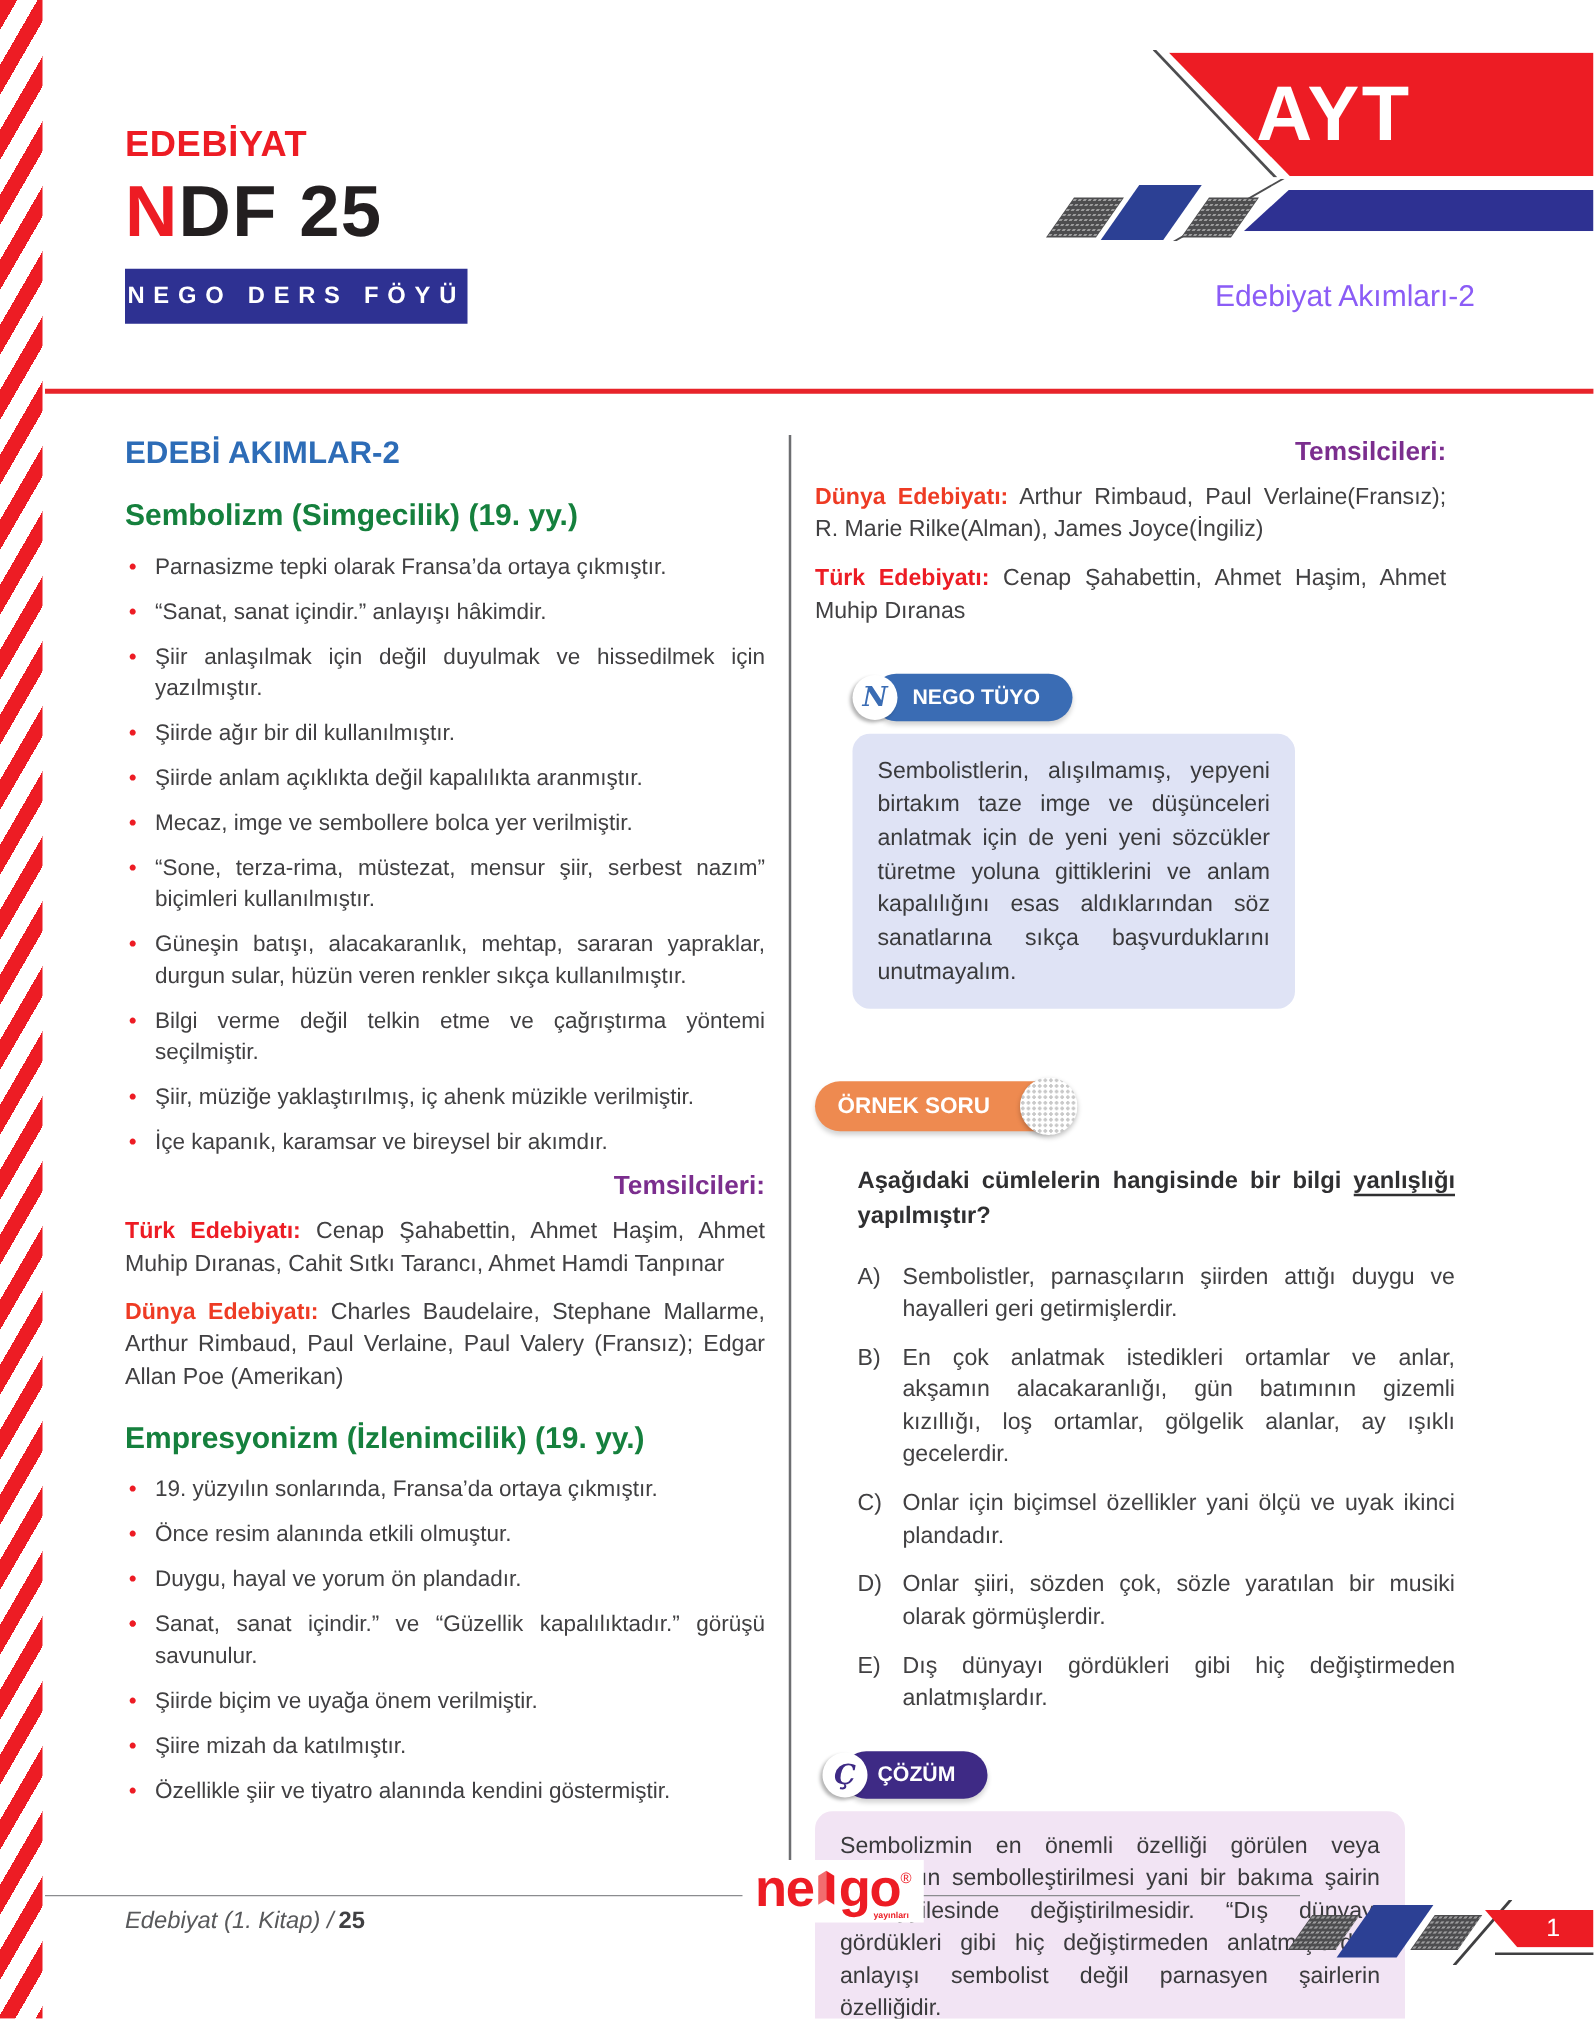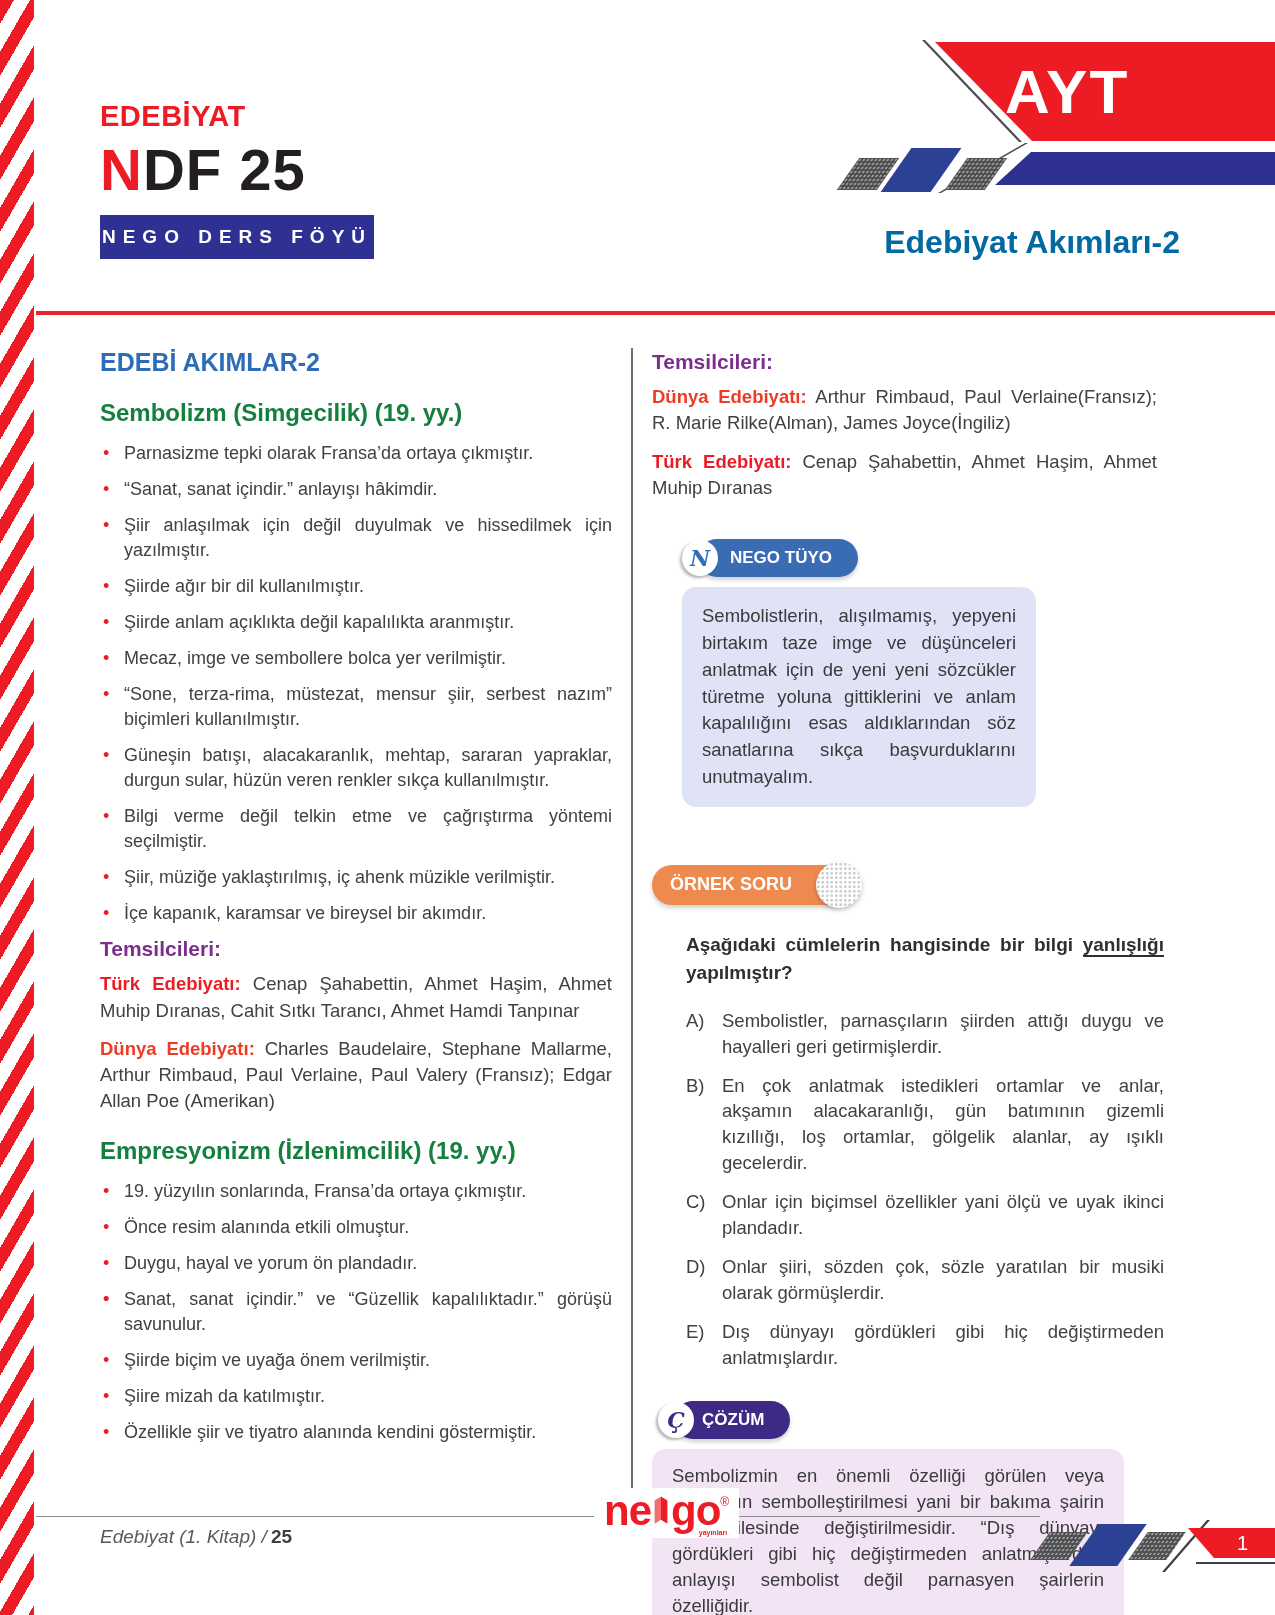--- a/index.html
+++ b/index.html
@@ -27,33 +27,33 @@
   .diag-a{position:absolute;left:922px;top:40px;width:100px;height:102px;background:#4d4d4f;
     clip-path:polygon(0 0,3px 0,100% 100%,97px 100%);}
   .diag-b{position:absolute;left:938px;top:143px;width:90px;height:50px;background:#4d4d4f;
     clip-path:polygon(87px 0,90px 0,3px 100%,0 100%);}
   .pgram{position:absolute;transform:skewX(-35deg);}
   .pgram.dark{background:#4d4d4f;background-image:radial-gradient(rgba(255,255,255,.45) 1px,transparent 1.1px);background-size:4px 4px;}
   .pgram.blue{background:#2c4094;}
   .hp1{left:848px;top:158px;width:40px;height:32px;}
   .hp2{left:896px;top:148px;width:50px;height:44px;}
   .hp3{left:956px;top:158px;width:40px;height:32px;}
-  .topic-title{position:absolute;top:224px;right:95px;font-size:32px;font-weight:bold;color:#0369a1;}
+  .topic-title{position:absolute;top:224px;right:95px;font-size:24px;font-weight:normal;color:#8b5cf6;}
 
   .red-divider{position:absolute;left:36px;right:0;top:311px;height:4px;background:#e8242a;}
   .col-divider{position:absolute;left:631px;top:348px;width:2px;height:1158px;background:#6d6e71;}
 
   
   .col-left{position:absolute;left:100px;top:348px;width:512px;}
   .col-right{position:absolute;left:652px;top:350px;width:505px;}
 
   .h-blue{color:#2d6cb7;font-size:25px;font-weight:bold;margin:0 0 22px 0;}
   .h-pink{color:#15803d;font-size:24px;font-weight:bold;margin:0 0 14px 0;}
   .h-pink.second{margin-top:22px;}
-  .h-purple{color:#7b2e8e;font-size:21px;font-weight:bold;margin:8px 0 10px 0;}
+  .h-purple{color:#7b2e8e;font-size:21px;font-weight:bold;margin:8px 0 10px 0;text-align:right;}
 
   ul.bullets{list-style:none;margin:0;padding:0;}
   ul.bullets li{position:relative;padding-left:24px;margin-bottom:11px;text-align:justify;
     font-size:18px;line-height:1.39;color:#414042;}
   ul.bullets li .dot{position:absolute;left:3px;top:0;color:#ed1c24;font-size:18px;}
 
   p.rep{font-size:18.5px;line-height:1.42;text-align:justify;color:#414042;margin:0 0 12px 0;}
   .lead-orange{color:#ee3b24;font-weight:bold;margin-top:44px;}
   .lead-red{color:#ed1c24;font-weight:bold;}
 

